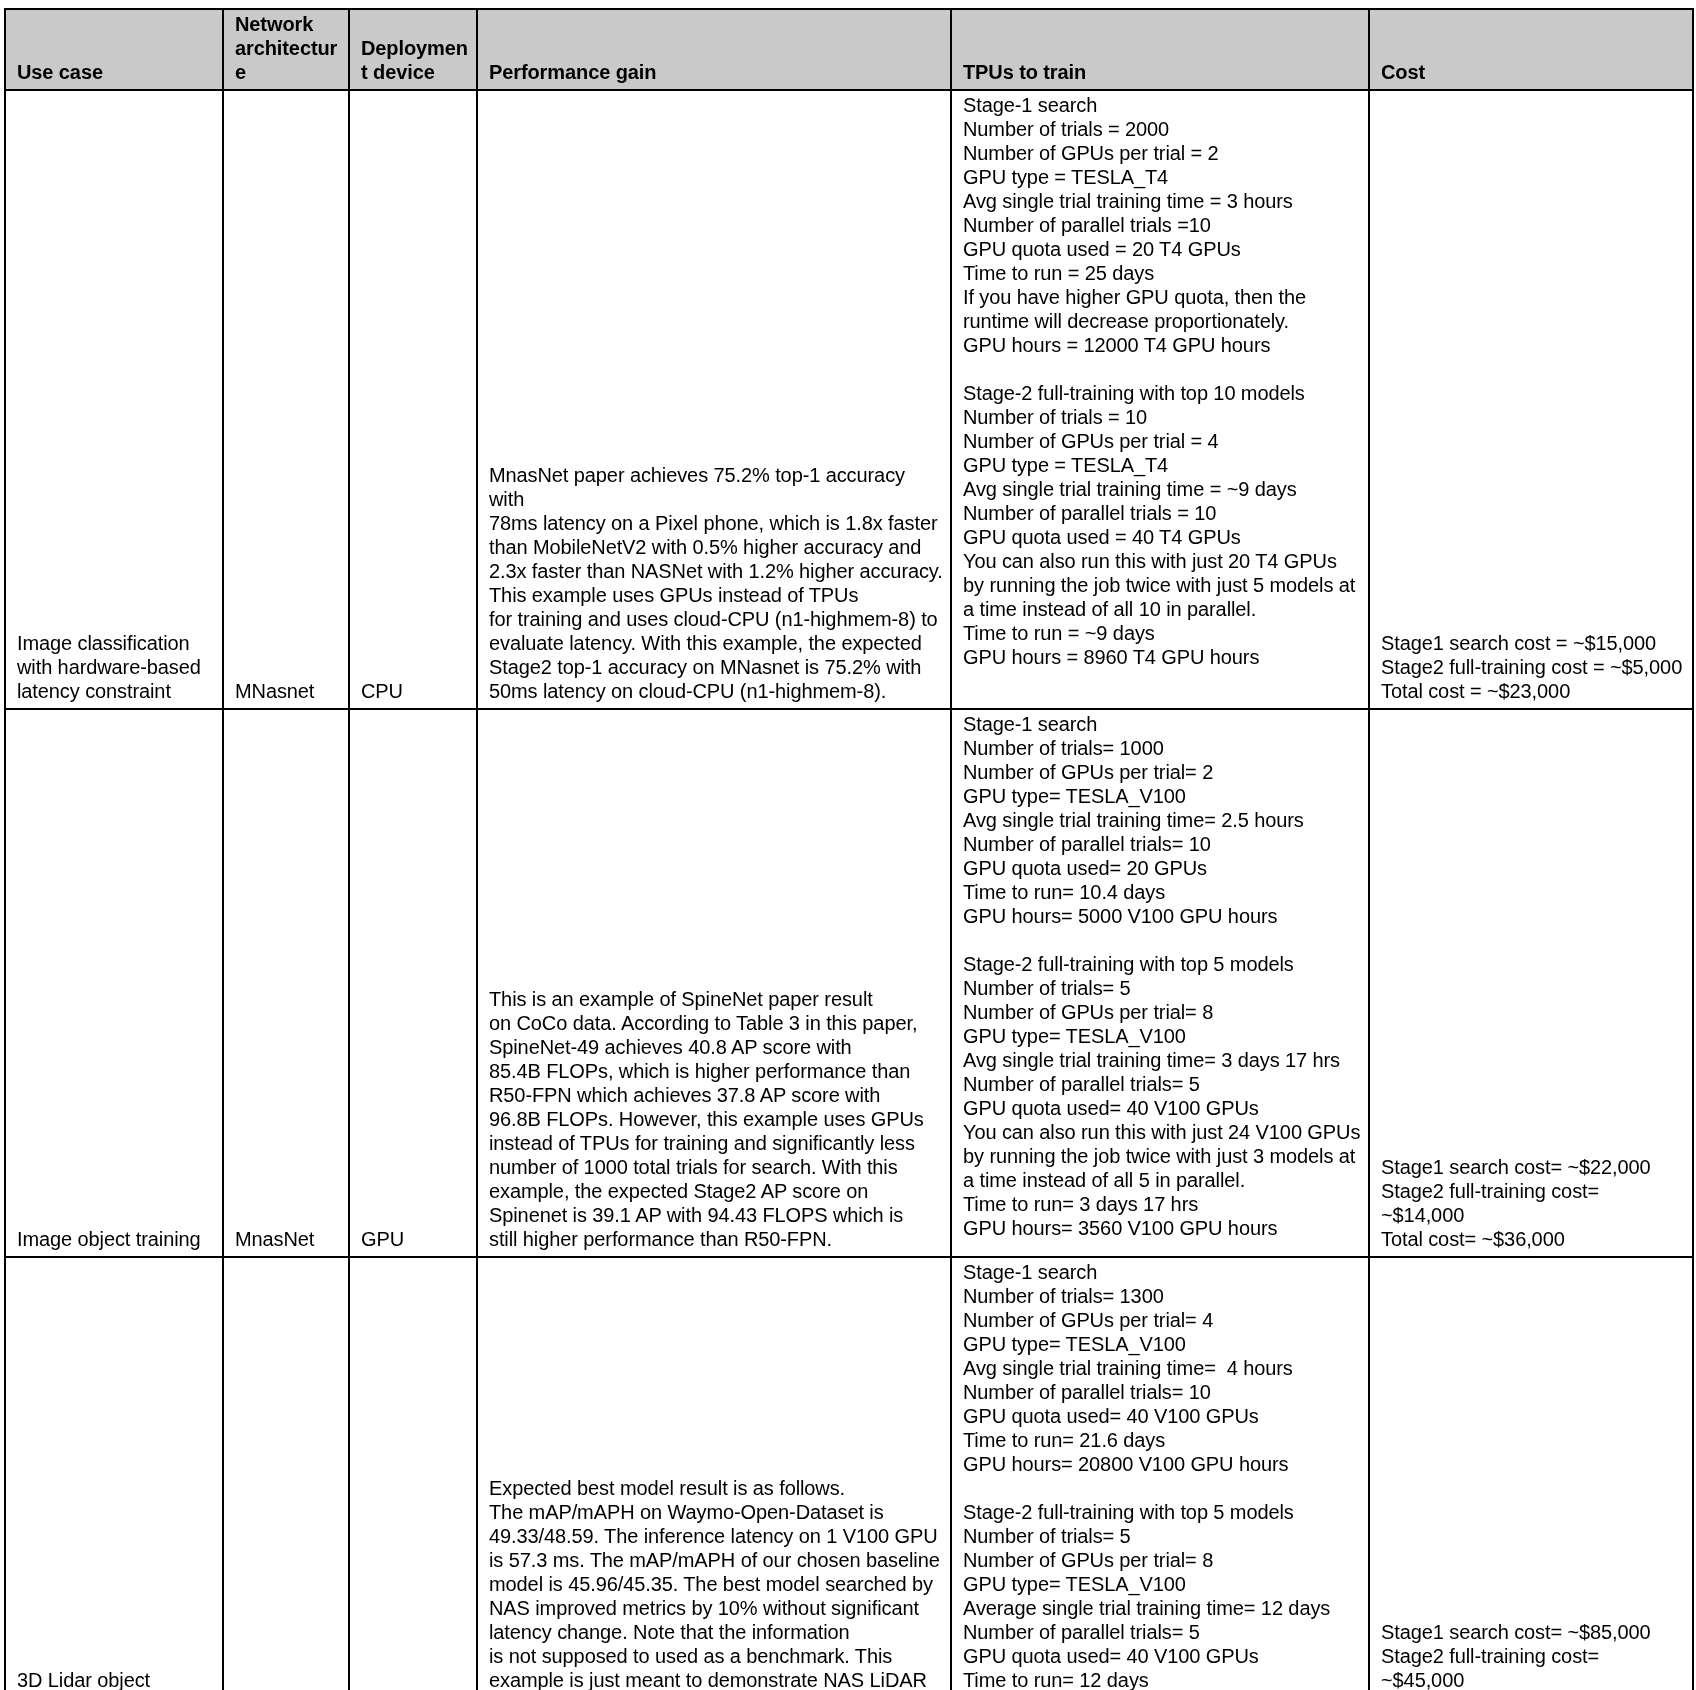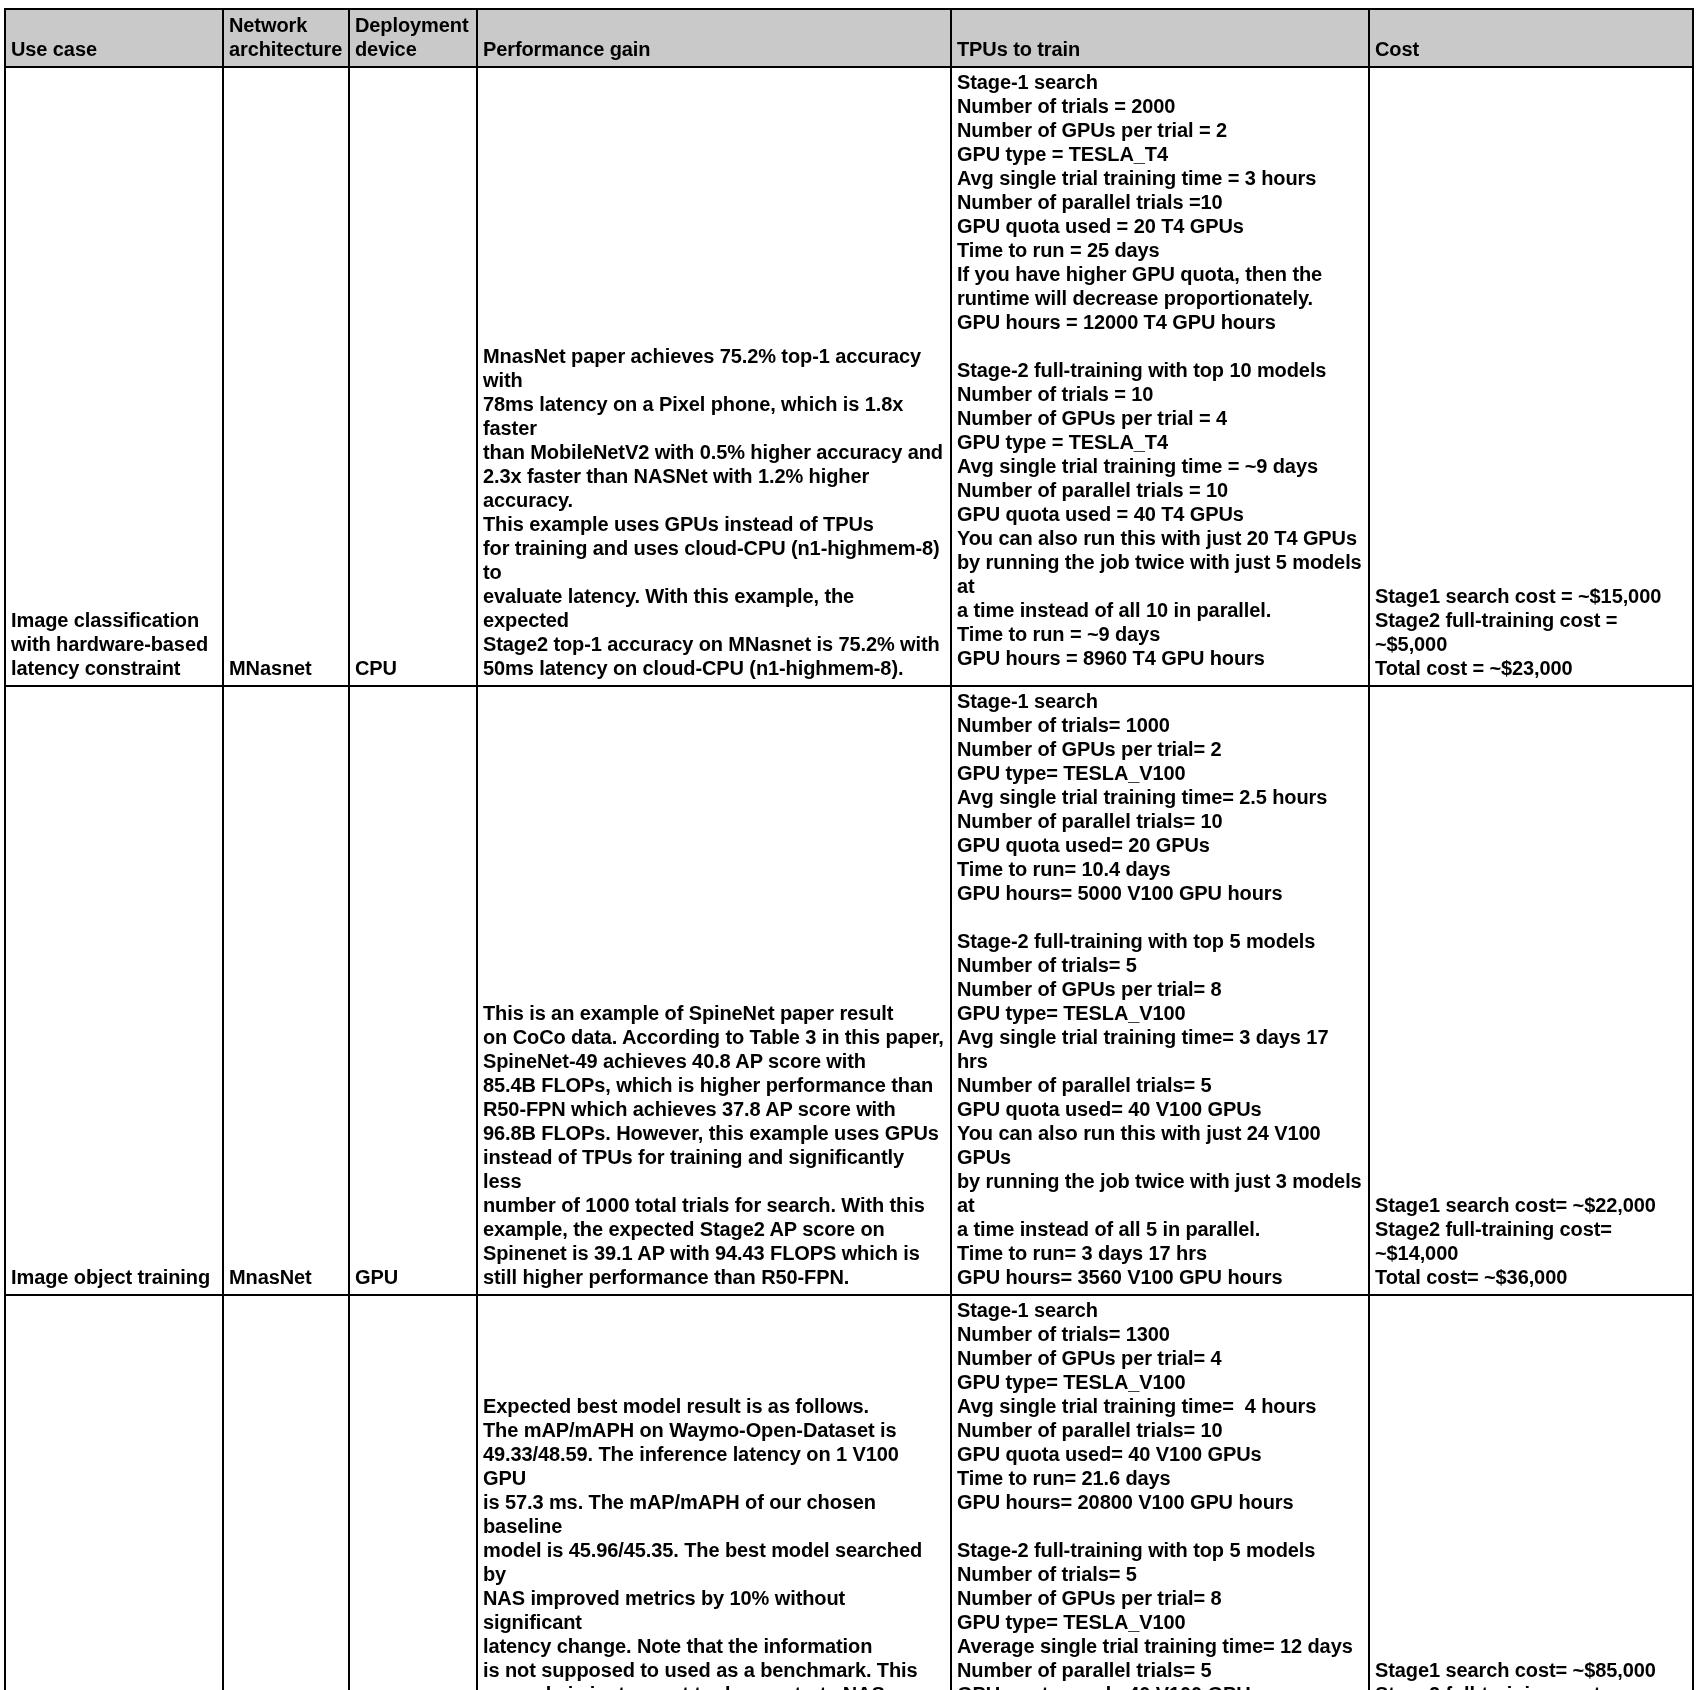--- a/index.html
+++ b/index.html
@@ -19,36 +19,35 @@
     border-collapse: collapse;
     table-layout: fixed;
     width: 1688px;
     font-size: 20px;
     line-height: 24px;
     letter-spacing: -0.1px;
   }
   table.uc-table th,
   table.uc-table td {
     border: 2px solid #000000;
-    padding: 2px 5px 5px 5px;
+    padding: 2px 5px 5px 11px;
     overflow: hidden;
     white-space: pre-wrap;
     word-wrap: break-word;
   }
   table.uc-table th {
     background: #c9c9c9;
     font-weight: bold;
     text-align: left;
     vertical-align: bottom;
     height: 49px;
   }
   table.uc-table td {
     vertical-align: bottom;
     background: #ffffff;
-    font-weight: bold;
   }
   table.uc-table td.col-time {
     vertical-align: top;
   }
   tr.row-1 { height: 619px; }
   tr.row-2 { height: 548px; }
   tr.row-3 { height: 459px; }
   col.c-use    { width: 218px; }
   col.c-net    { width: 126px; }
   col.c-dev    { width: 128px; }

